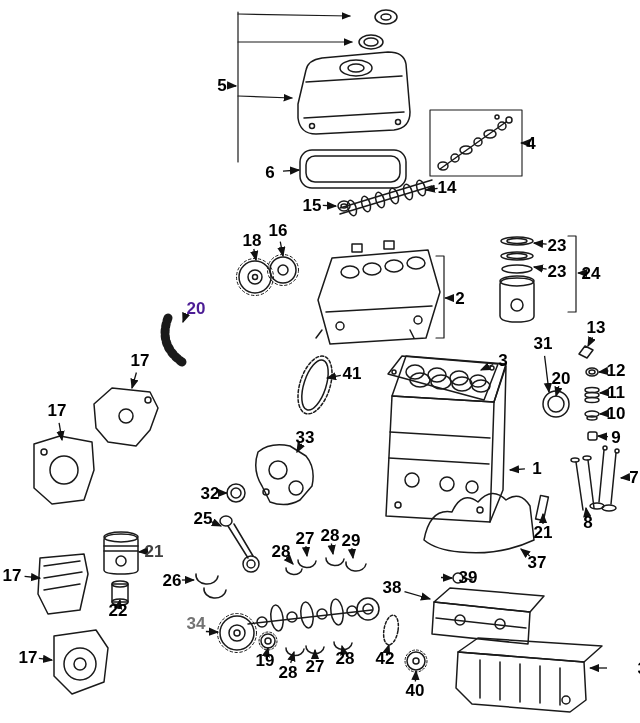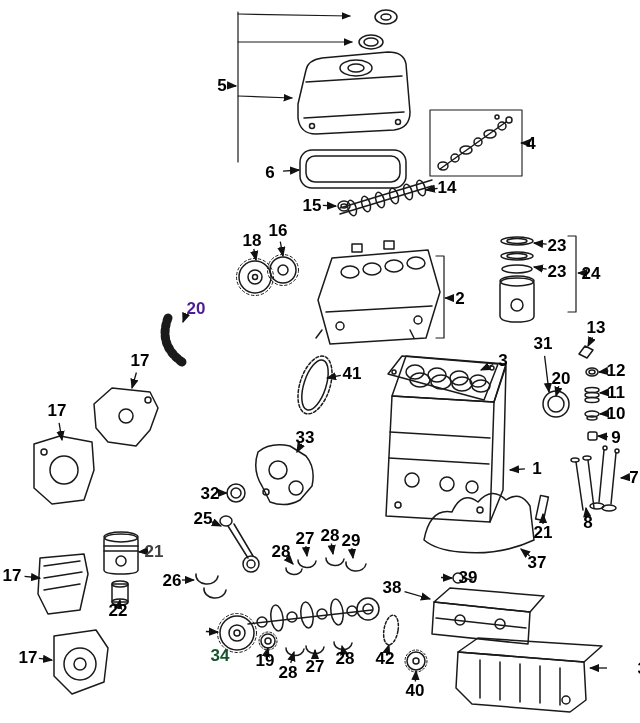--- a/index.html
+++ b/index.html
@@ -375,21 +375,21 @@
     <div class="callout" style="left: 537px; top: 562px; color: rgb(0, 0, 0);">37</div>
     <div class="callout" style="left: 305px; top: 538px; color: rgb(0, 0, 0);">27</div>
     <div class="callout" style="left: 281px; top: 551px; color: rgb(0, 0, 0);">28</div>
     <div class="callout" style="left: 330px; top: 535px; color: rgb(0, 0, 0);">28</div>
     <div class="callout" style="left: 351px; top: 540px; color: rgb(0, 0, 0);">29</div>
     <div class="callout" style="left: 12px; top: 575px; color: rgb(0, 0, 0);">17</div>
     <div class="callout" style="left: 172px; top: 580px; color: rgb(0, 0, 0);">26</div>
     <div class="callout" style="left: 118px; top: 610px; color: rgb(0, 0, 0);">22</div>
     <div class="callout" style="left: 392px; top: 587px; color: rgb(0, 0, 0);">38</div>
     <div class="callout" style="left: 432px; top: 577px; color: rgb(0, 0, 0); margin-left: 36px;">39</div>
-    <div class="callout" style="left: 196px; top: 655px; color: #14532d; margin-left: 24px;">34</div>
+    <div class="callout" style="left: 196px; top: 623px; color: #737373;">34</div>
     <div class="callout" style="left: 265px; top: 660px; color: rgb(0, 0, 0);">19</div>
     <div class="callout" style="left: 288px; top: 672px; color: rgb(0, 0, 0);">28</div>
     <div class="callout" style="left: 315px; top: 666px; color: rgb(0, 0, 0);">27</div>
     <div class="callout" style="left: 345px; top: 658px; color: rgb(0, 0, 0);">28</div>
     <div class="callout" style="left: 385px; top: 658px; color: rgb(0, 0, 0);">42</div>
     <div class="callout" style="left: 415px; top: 690px; color: rgb(0, 0, 0);">40</div>
     <div class="callout" style="left: 647px; top: 668px; color: rgb(0, 0, 0);">35</div>
     <div class="callout" style="left: 28px; top: 657px; color: rgb(0, 0, 0);">17</div>
   </div>
 

